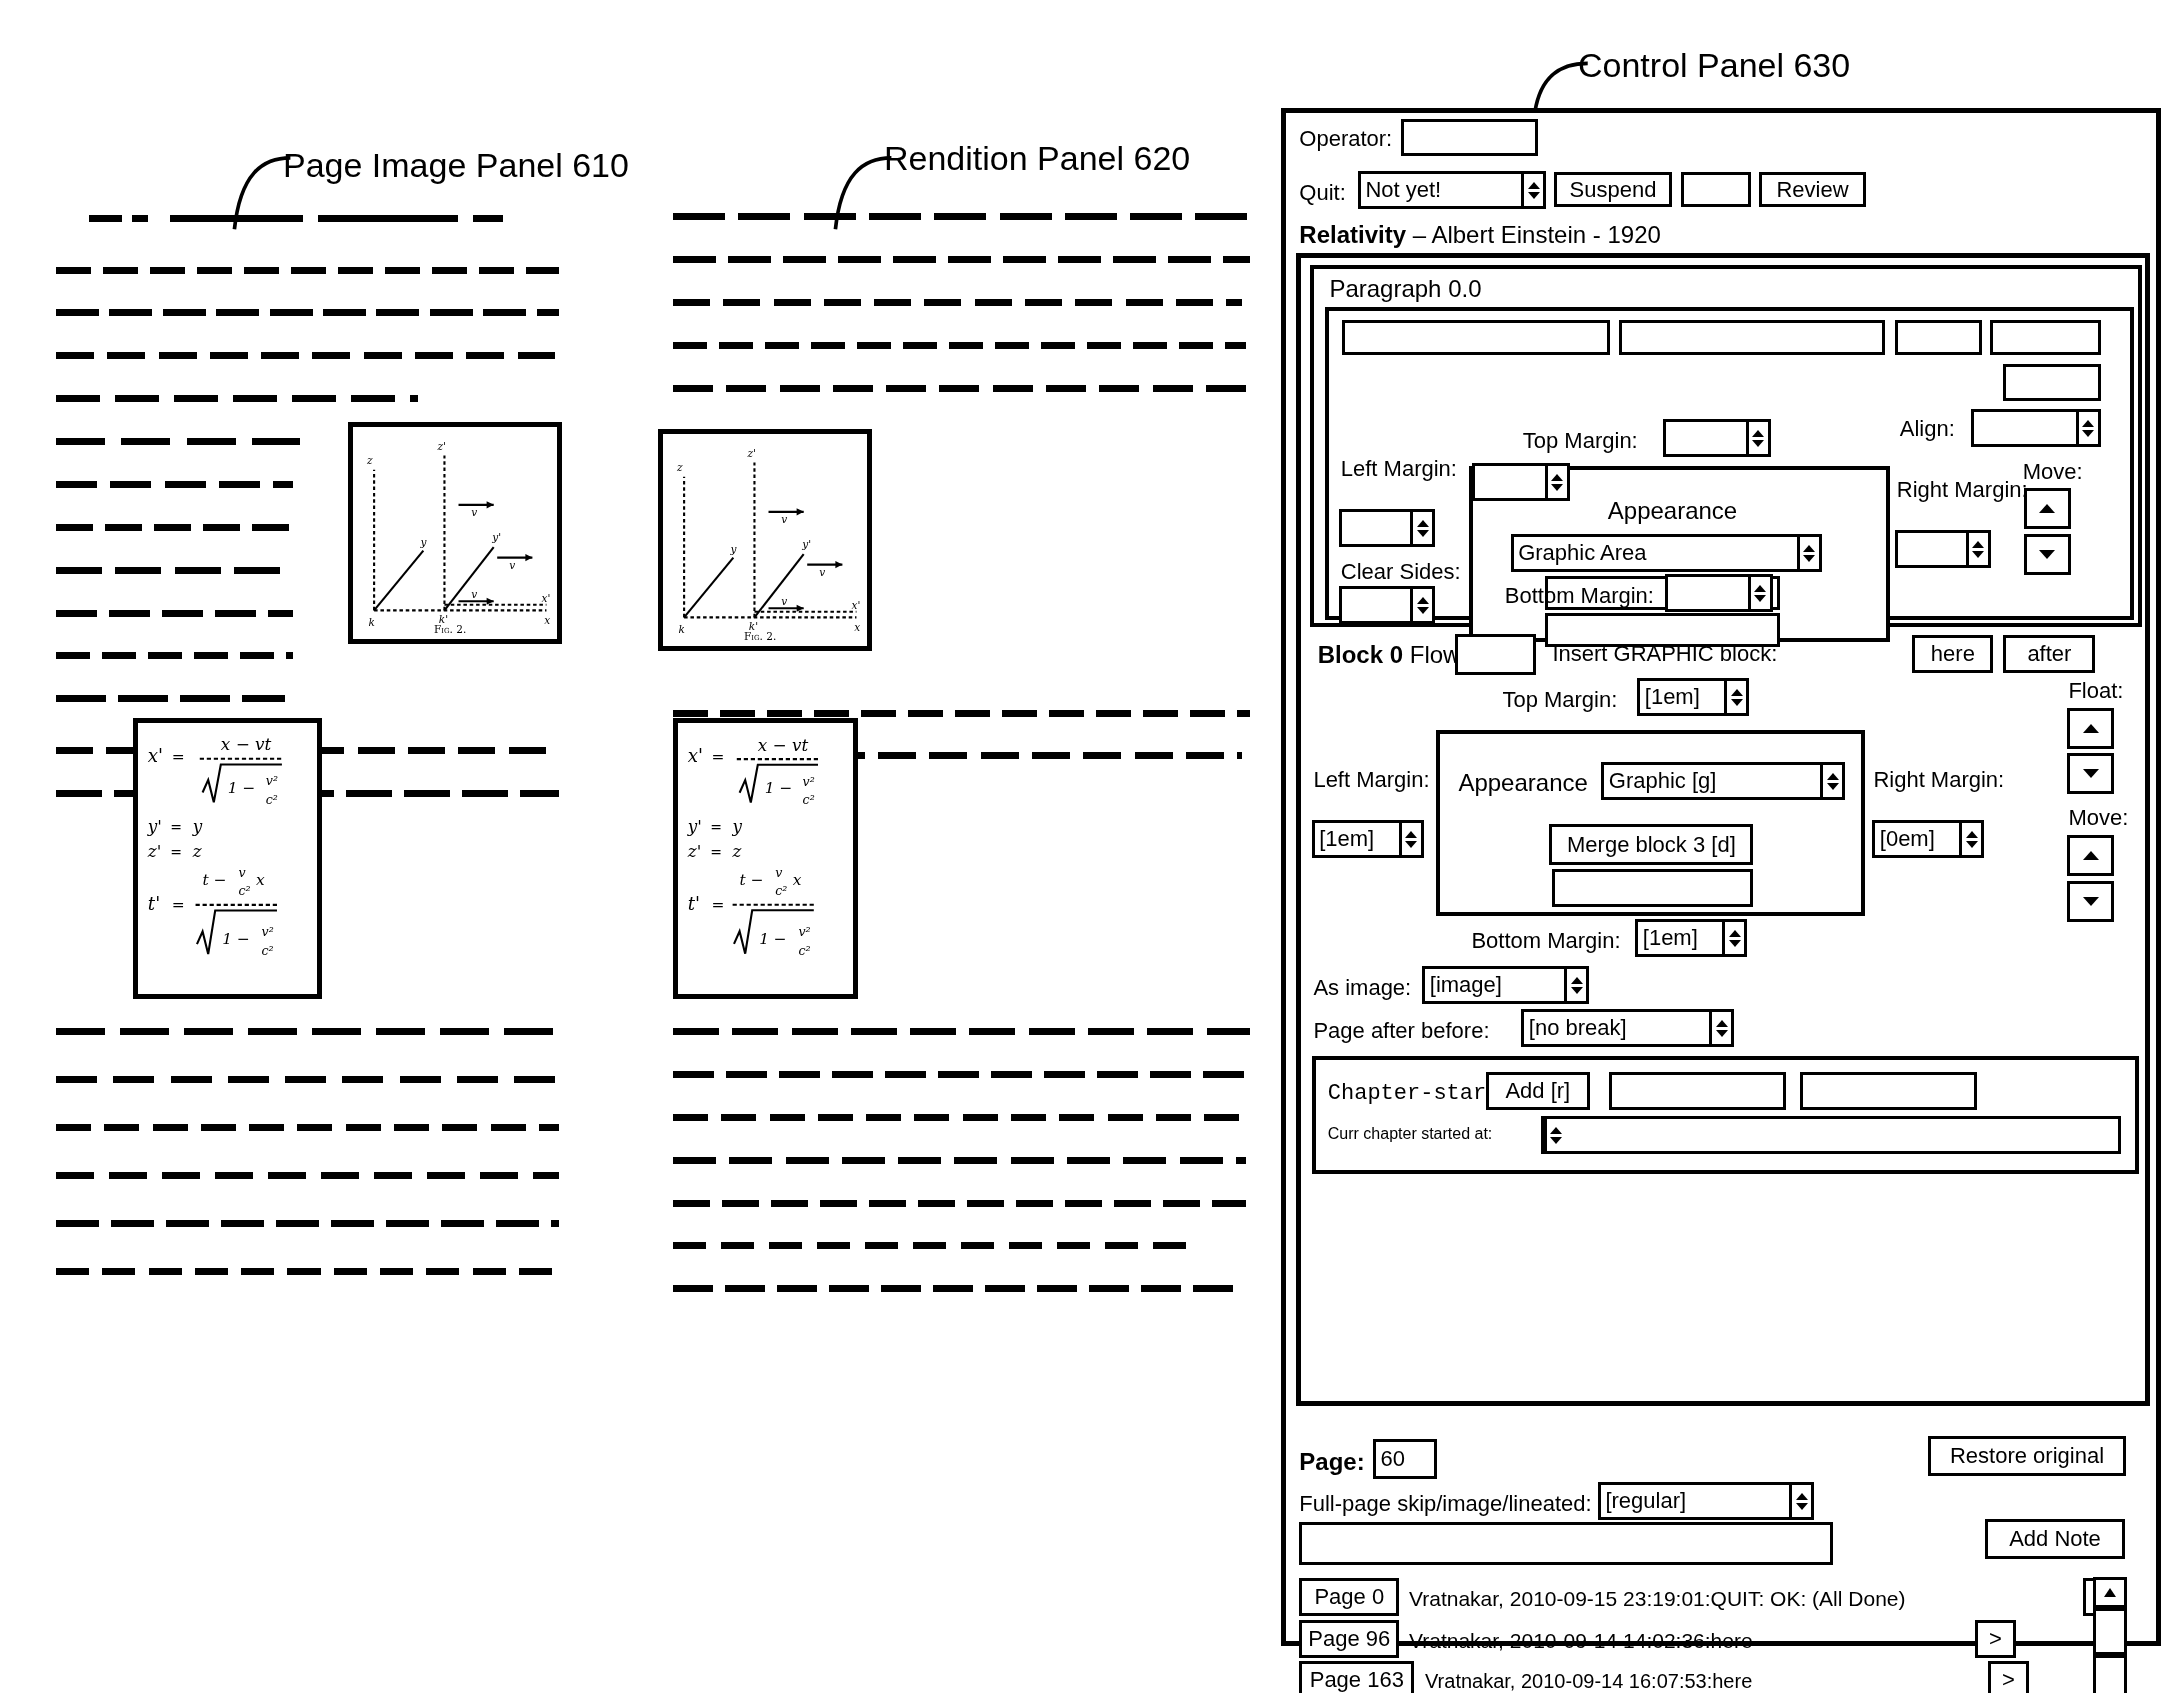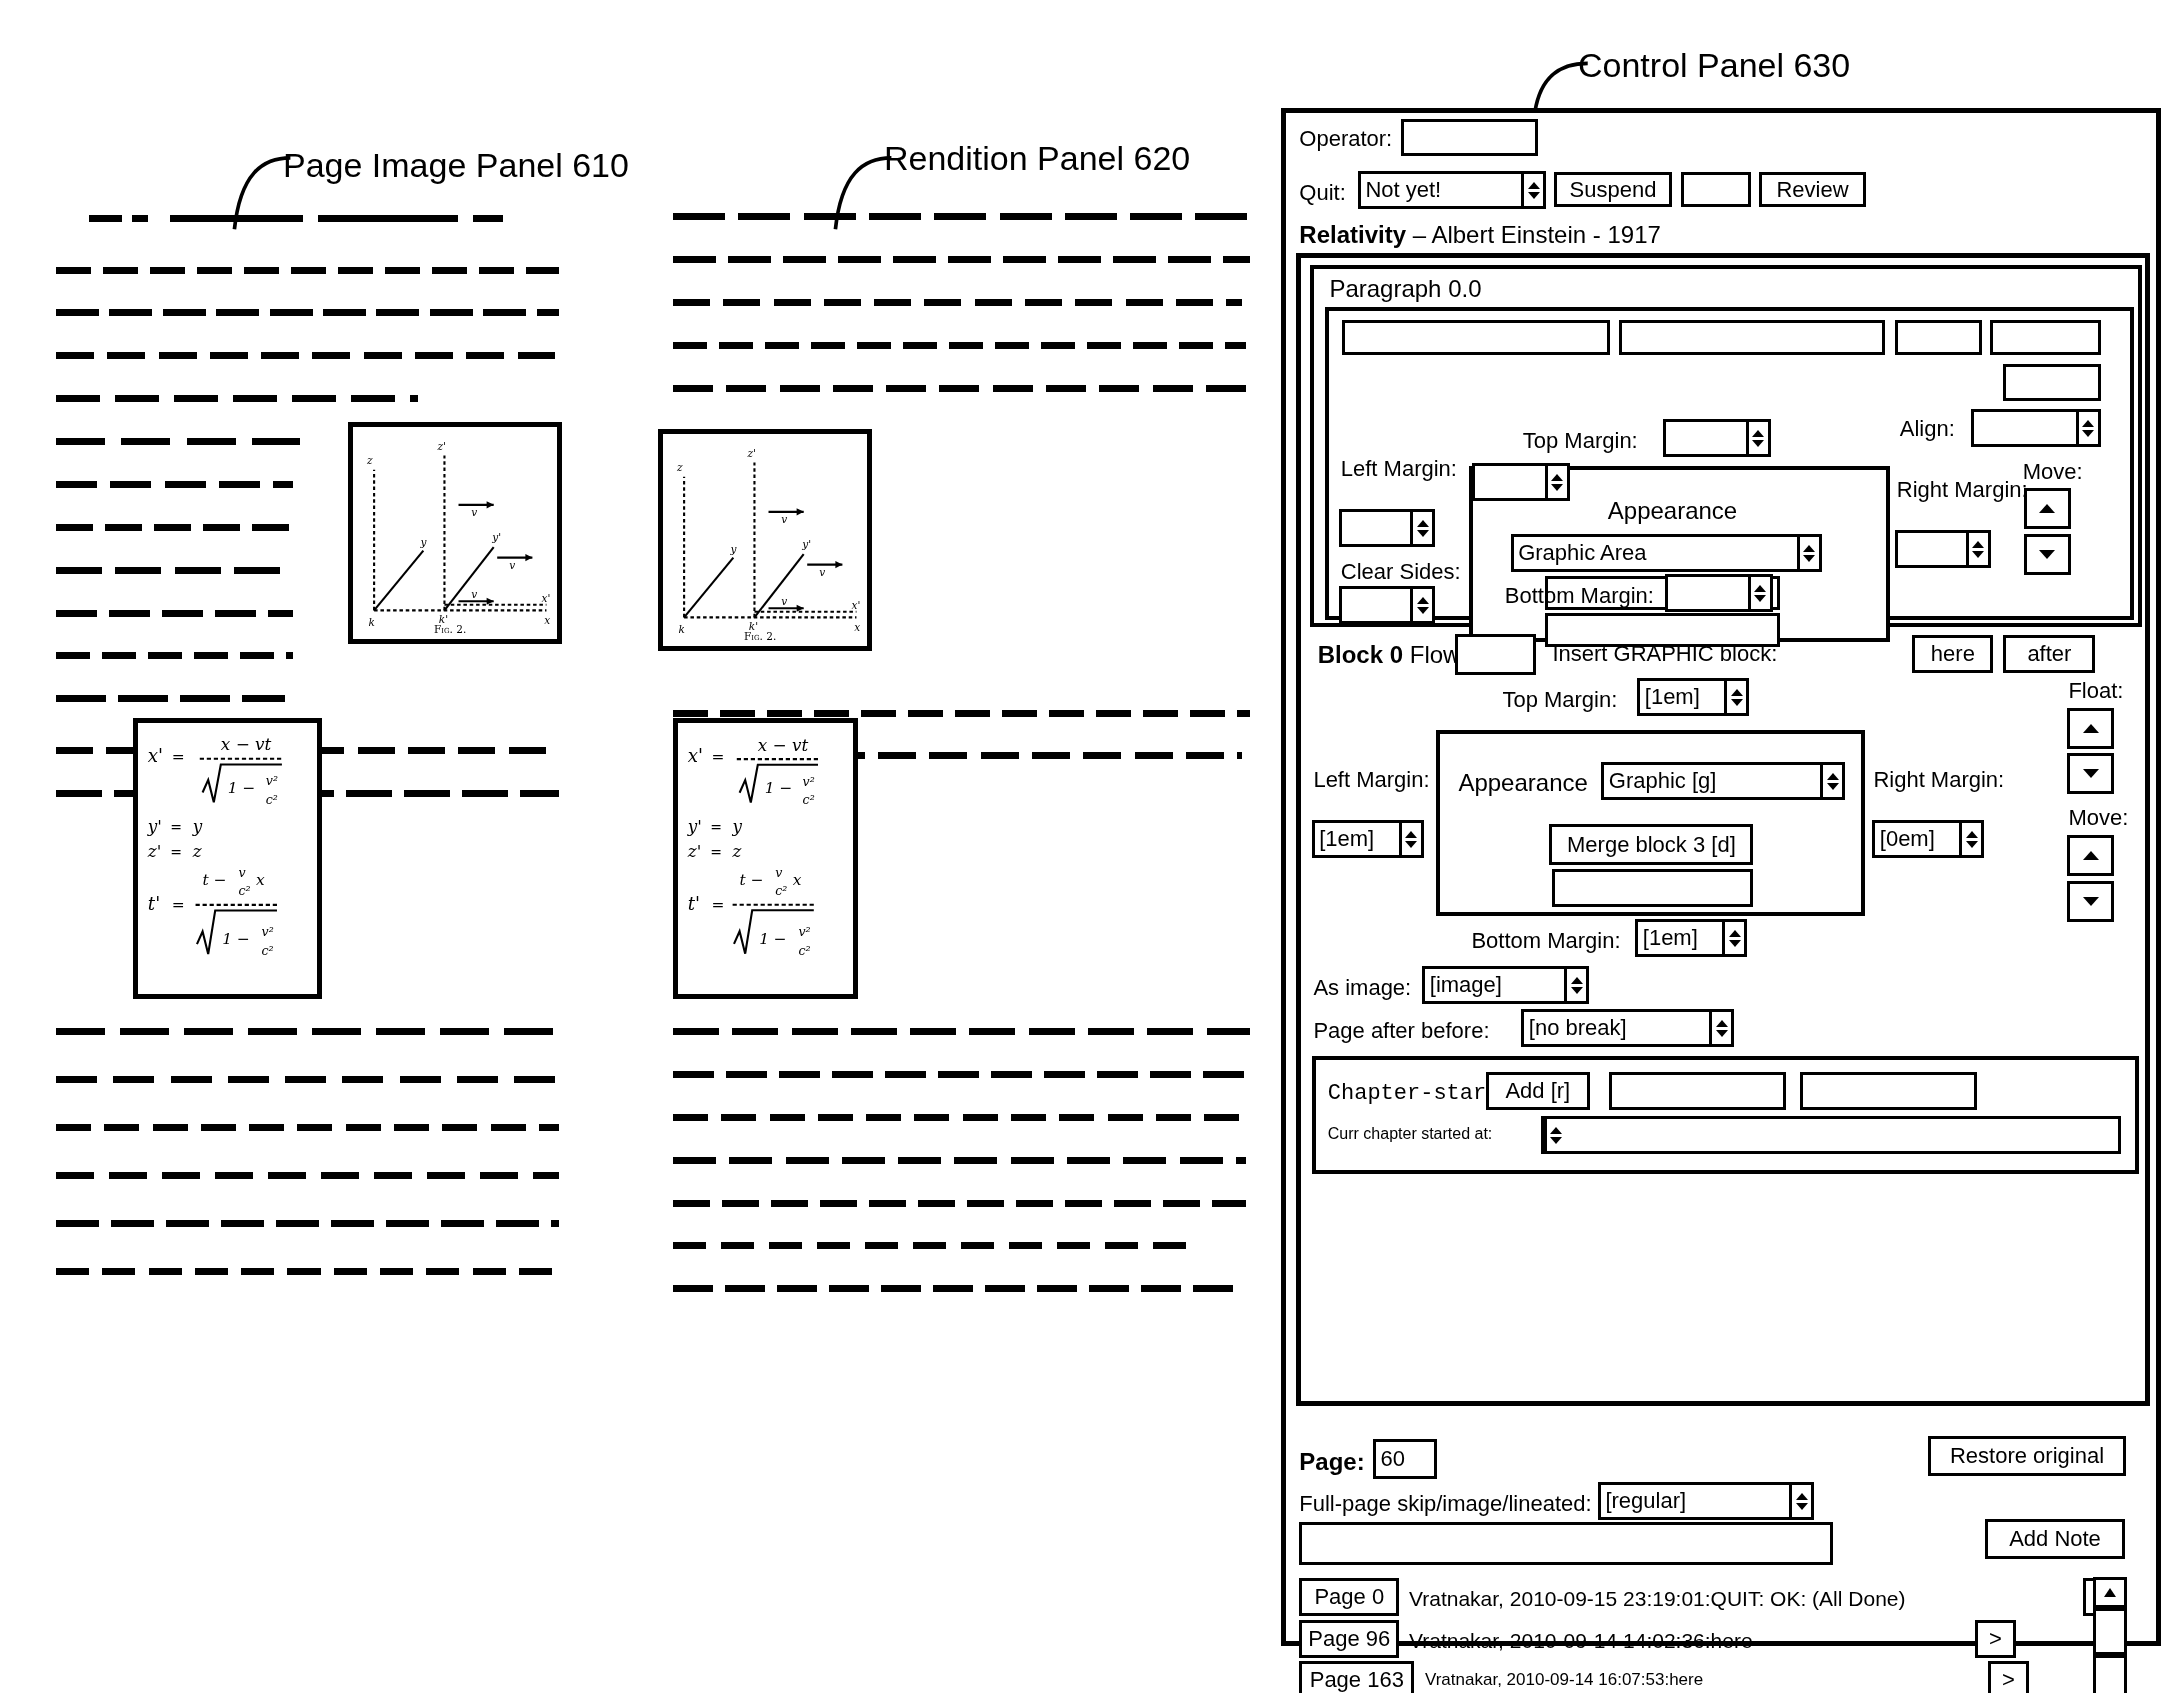--- a/index.html
+++ b/index.html
@@ -270,21 +270,21 @@
     <span class="spin">
         <i class="up"></i>
         <i class="dn"></i>
       </span>
   </div>
   <div class="btn abs" style="left:268px;top:59px;width:118px;">Suspend</div>
   <div class="btn abs" style="left:395px;top:59px;width:70px;"></div>
   <div class="btn abs" style="left:473px;top:59px;width:107px;">Review</div>
 
   <div class="lbl" style="left:13.3px;top:108px;font-size:24px;">
-    <b class="bold">Relativity</b><span> – Albert Einstein - 1917</span>
+    <b class="bold">Relativity</b><span> – Albert Einstein - 1920</span>
   </div>
 
   <div class="grp" style="left:10.4px;top:140px;width:854px;height:1153px;border-width:5.2px;">
 
     <div class="grp" style="left:9px;top:7.4px;width:832px;height:362px;border-width:4.4px;">
 
       <div class="lbl" style="left:15px;top:6px;font-size:24px;"></div>
       <div class="lbl" style="left:15px;top:6px;font-size:24px;">Paragraph 0.0</div>
 
       <div class="grp" style="left:10.4px;top:38px;width:809px;height:313px;border-width:4.4px;">
@@ -507,21 +507,21 @@
 
   <div class="btn abs" style="left:13.3px;top:1465px;width:100px;height:38px;">Page 0</div>
   <div class="lbl" style="left:123px;top:1474px;font-size:21px;">Vratnakar, 2010-09-15 23:19:01:QUIT: OK: (All Done)</div>
   <div class="btn abs" style="left:797px;top:1465px;width:41px;height:38px;">&gt;</div>
 
   <div class="btn abs" style="left:13.3px;top:1507px;width:100px;height:38px;">Page 96</div>
   <div class="lbl" style="left:123px;top:1516px;font-size:21px;">Vratnakar, 2010-09-14 14:02:36:here</div>
   <div class="btn abs" style="left:689px;top:1507px;width:41px;height:38px;">&gt;</div>
 
   <div class="btn abs" style="left:13.3px;top:1548px;width:115px;height:38px;">Page 163</div>
-  <div class="lbl" style="left:139px;top:1557px;font-size:17px;">Vratnakar, 2010-09-14 16:07:53:here</div>
+  <div class="lbl" style="left:139px;top:1557px;font-size:20px;">Vratnakar, 2010-09-14 16:07:53:here</div>
   <div class="btn abs" style="left:702px;top:1548px;width:41px;height:38px;">&gt;</div>
 
   <div class="sbar" style="left:807px;top:1464px;width:34px;height:167px;">
     <div class="cap">
         <i class="up"></i>
       </div>
     <div class="track">
       <div class="thumb" style="top:0;height:41px;"></div>
       <div class="thumb" style="top:47px;height:53px;"></div>
     </div>

